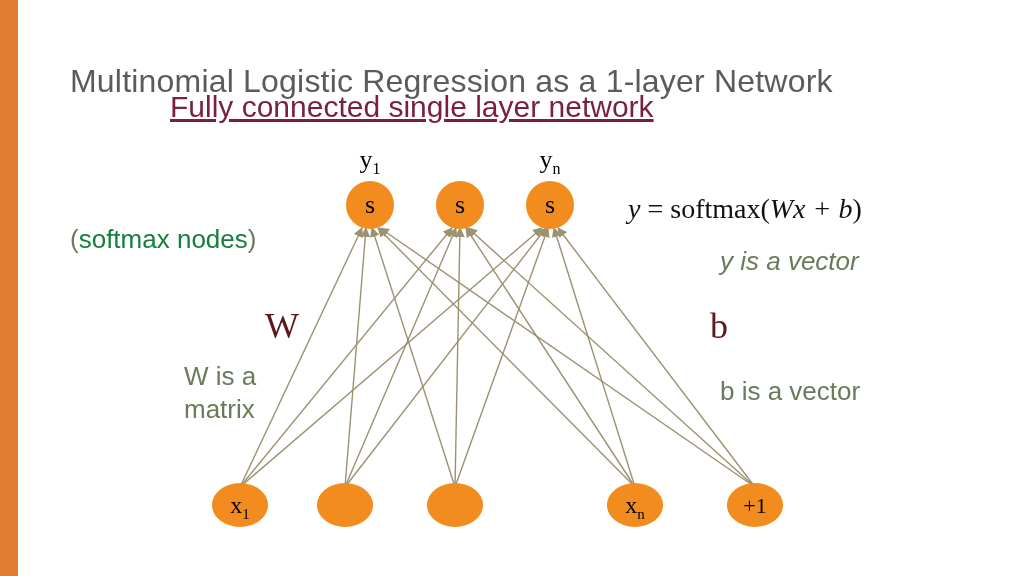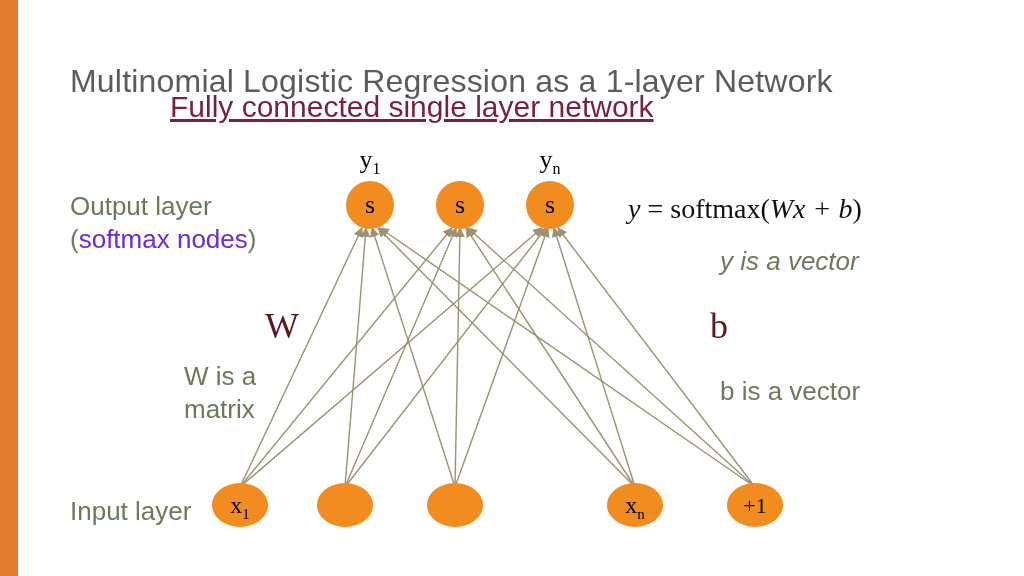--- a/index.html
+++ b/index.html
@@ -52,37 +52,37 @@
     font-family: "Times New Roman", serif;
     color: #5A1A1A;
     font-size: 36px;
   }
   svg.net {
     position: absolute;
     left: 0; top: 0;
     width: 1024px; height: 576px;
     pointer-events: none;
   }
-  .softmax-nodes { color: #6d28d9; }
+  .softmax-nodes { color: #15803d; }
 </style>
 </head>
 <body>
 
 <div class="accent-bar"></div>
 
 <div class="title">Multinomial Logistic Regression as a 1-layer Network</div>
 <div class="subtitle">Fully connected single layer network</div>
 
 <div class="label" style="left:70px; top:190px;">
-  <span>Output layer</span><br>
+  <br>
   <span>(</span><span class="softmax-nodes">softmax nodes</span><span>)</span>
 </div>
 
 <div class="label" style="left:70px; top:495px;">
-  <span>Input layer</span><br>
+  <br>
 </div>
 
 <div class="big-sym" style="left:265px; top:305px;">W</div>
 <div class="label" style="left:184px; top:360px;">
   <span>W is a</span><br>
   <span>matrix</span>
 </div>
 
 <div class="big-sym" style="left:710px; top:305px;">b</div>
 <div class="label" style="left:720px; top:375px;">b is a vector</div>

